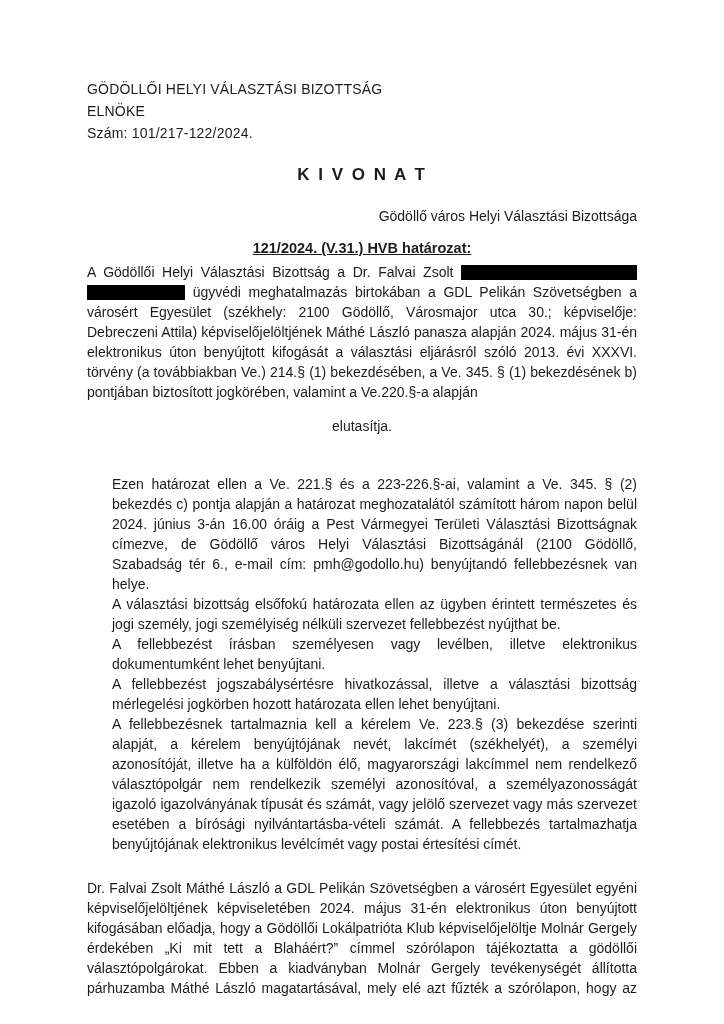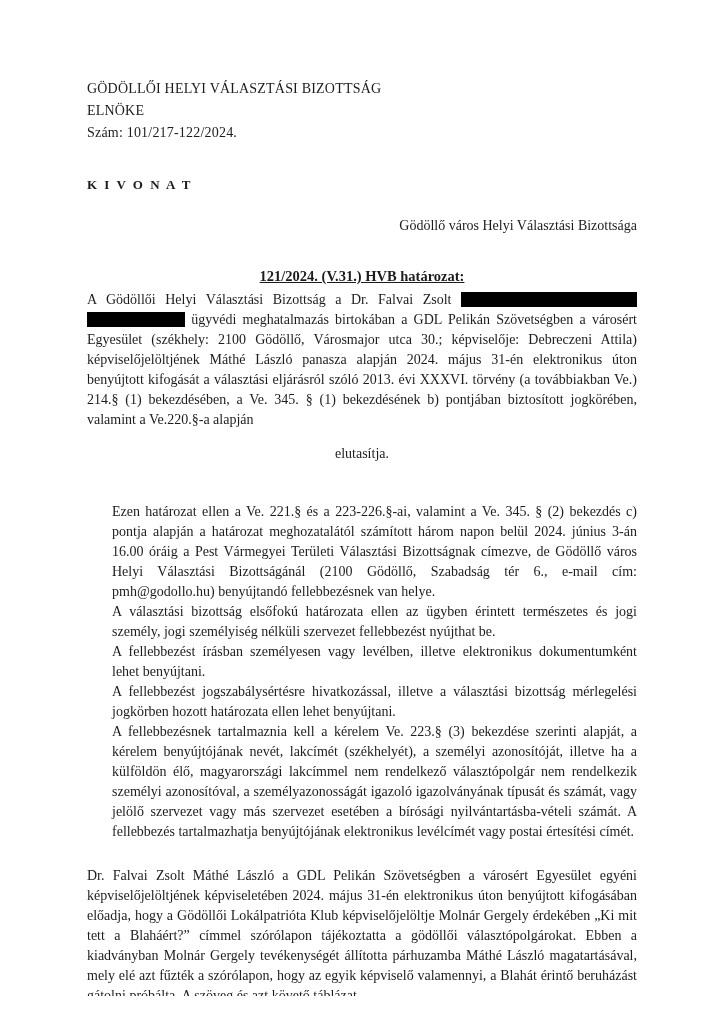--- a/index.html
+++ b/index.html
@@ -7,45 +7,45 @@
     padding: 0;
     background: #ffffff;
   }
   .page {
     position: relative;
     width: 724px;
     height: 996px;
     box-sizing: border-box;
     background: #ffffff;
     padding: 78px 87px 0 87px;
-    font-family: Liberation Serif, serif;
+    font-family: Liberation Sans, sans-serif;
     font-size: 14px;
     line-height: 20px;
     color: #1c1c1c;
     overflow: hidden;
   }
   .letterhead div {
     line-height: 22px;
     letter-spacing: 0.2px;
   }
   .doc-title {
-    margin: 30px 0 0 0;
-    text-align: left;
-    font-size: 13px;
+    margin: 20px 0 0 0;
+    text-align: center;
+    font-size: 17px;
     font-weight: bold;
     letter-spacing: 2px;
     line-height: 22px;
   }
   .center { text-align: right; }
   .subtitle-block {
     margin-top: 20px;
     line-height: 20px;
   }
   .resolution-heading {
-    margin: 30px 0 0 0;
+    margin: 12px 0 0 0;
     text-align: center;
     font-size: 14.5px;
     font-weight: bold;
     text-decoration: underline;
     line-height: 20px;
   }
   p.body-par {
     margin: 0;
     text-align: justify;
   }

